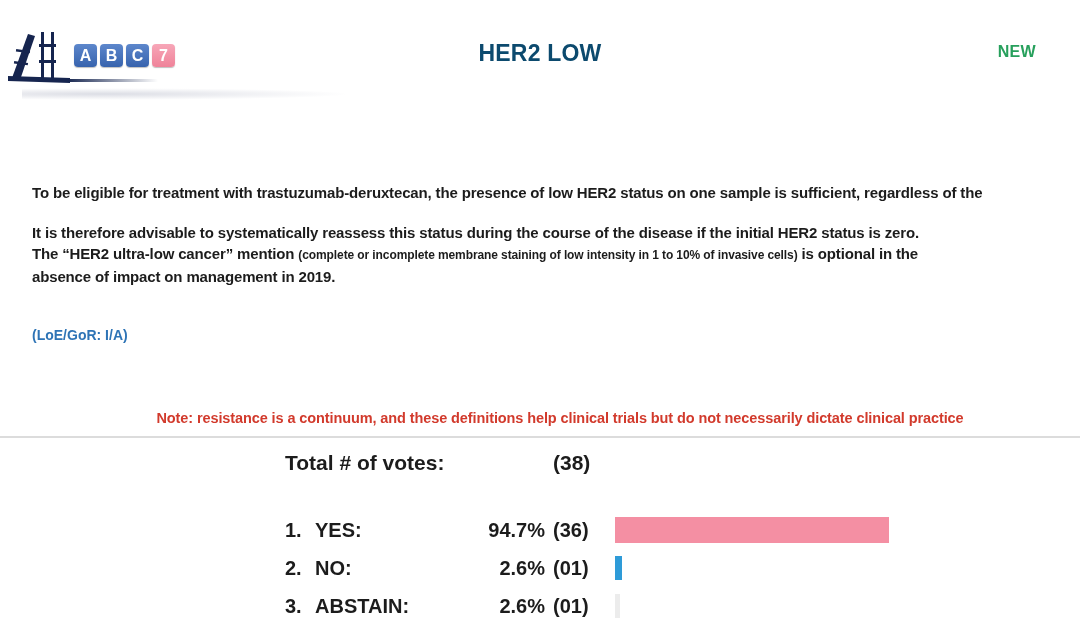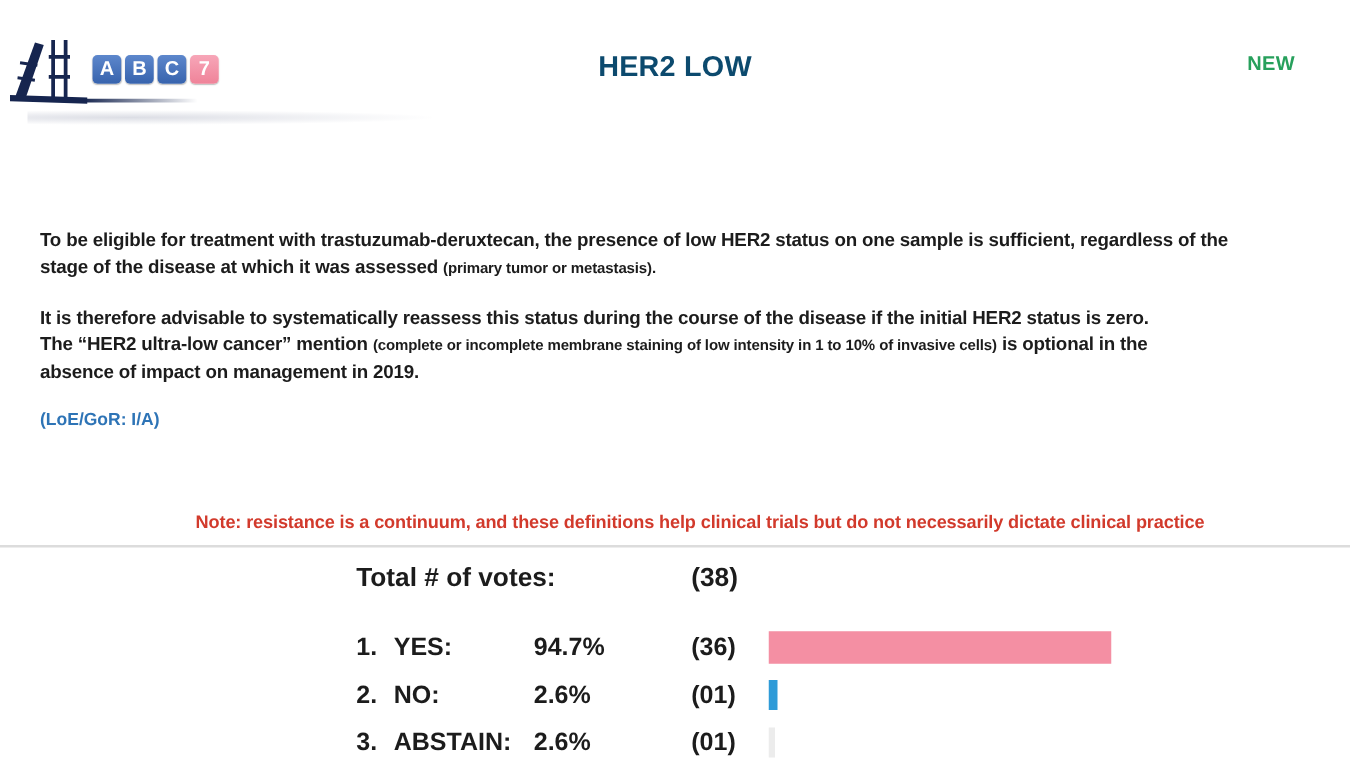--- a/index.html
+++ b/index.html
@@ -29,26 +29,26 @@
   .content .line{white-space:nowrap;}
   .content .small{font-size:12px;letter-spacing:-0.1px;}
   .para2{margin-top:19px;}
   .loe{position:absolute;left:32px;top:327px;font-size:14px;}
   
   .note{position:absolute;left:0;top:410px;width:1080px;text-align:center;
     font-size:14.5px;letter-spacing:-0.1px;margin-left:20px;}
   .divider{position:absolute;left:0;top:436px;width:1080px;height:2px;border:0;margin:0;}
   
   .votes{position:absolute;left:285px;top:447px;font-size:20px;}
-  .total-row{display:flex;align-items:center;height:32px;margin-bottom:24px;font-size:21px;}
+  .total-row{display:flex;align-items:center;height:32px;margin-bottom:36px;font-size:21px;}
   .total-label{display:inline-block;width:268px;}
   .vote-row{display:flex;align-items:center;height:30px;margin-bottom:8px;}
   .vnum{width:30px;}
   .vlabel{width:112px;}
-  .vpct{width:118px;text-align:left;}
+  .vpct{width:118px;text-align:right;}
   .vcount{width:58px;margin-left:8px;}
   .vbar{display:inline-block;height:26px;margin-left:4px;}
   .vbar.tick{height:24px;}
 </style>
 </head>
 <body>
 
 <div class="slide">
 
   <div class="logo">
@@ -77,21 +77,20 @@
     </div>
   </div>
 
   <div class="page-title" style="color: #0c4a6e;">HER2 LOW</div>
 
   <div class="new-badge" style="color: rgb(39, 160, 92);">NEW</div>
 
   <div class="content">
     <div class="para1">
       <div class="line">To be eligible for treatment with trastuzumab-deruxtecan, the presence of low HER2 status on one sample is sufficient, regardless of the</div>
-      <div class="line"><span>stage of the disease at which it was assessed </span><span class="small">(primary tumor or metastasis).</span></div>
     </div>
     <div class="para2">
       <div class="line">It is therefore advisable to systematically reassess this status during the course of the disease if the initial HER2 status is zero.</div>
       <div class="line"><span>The “HER2 ultra-low cancer” mention </span><span class="small">(complete or incomplete membrane staining of low intensity in 1 to 10% of invasive cells)</span><span> is optional in the</span></div>
       <div class="line">absence of impact on management in 2019.</div>
     </div>
   </div>
 
   <div class="loe" style="color: rgb(46, 116, 182); text-align: center;">(LoE/GoR: I/A)</div>
 

